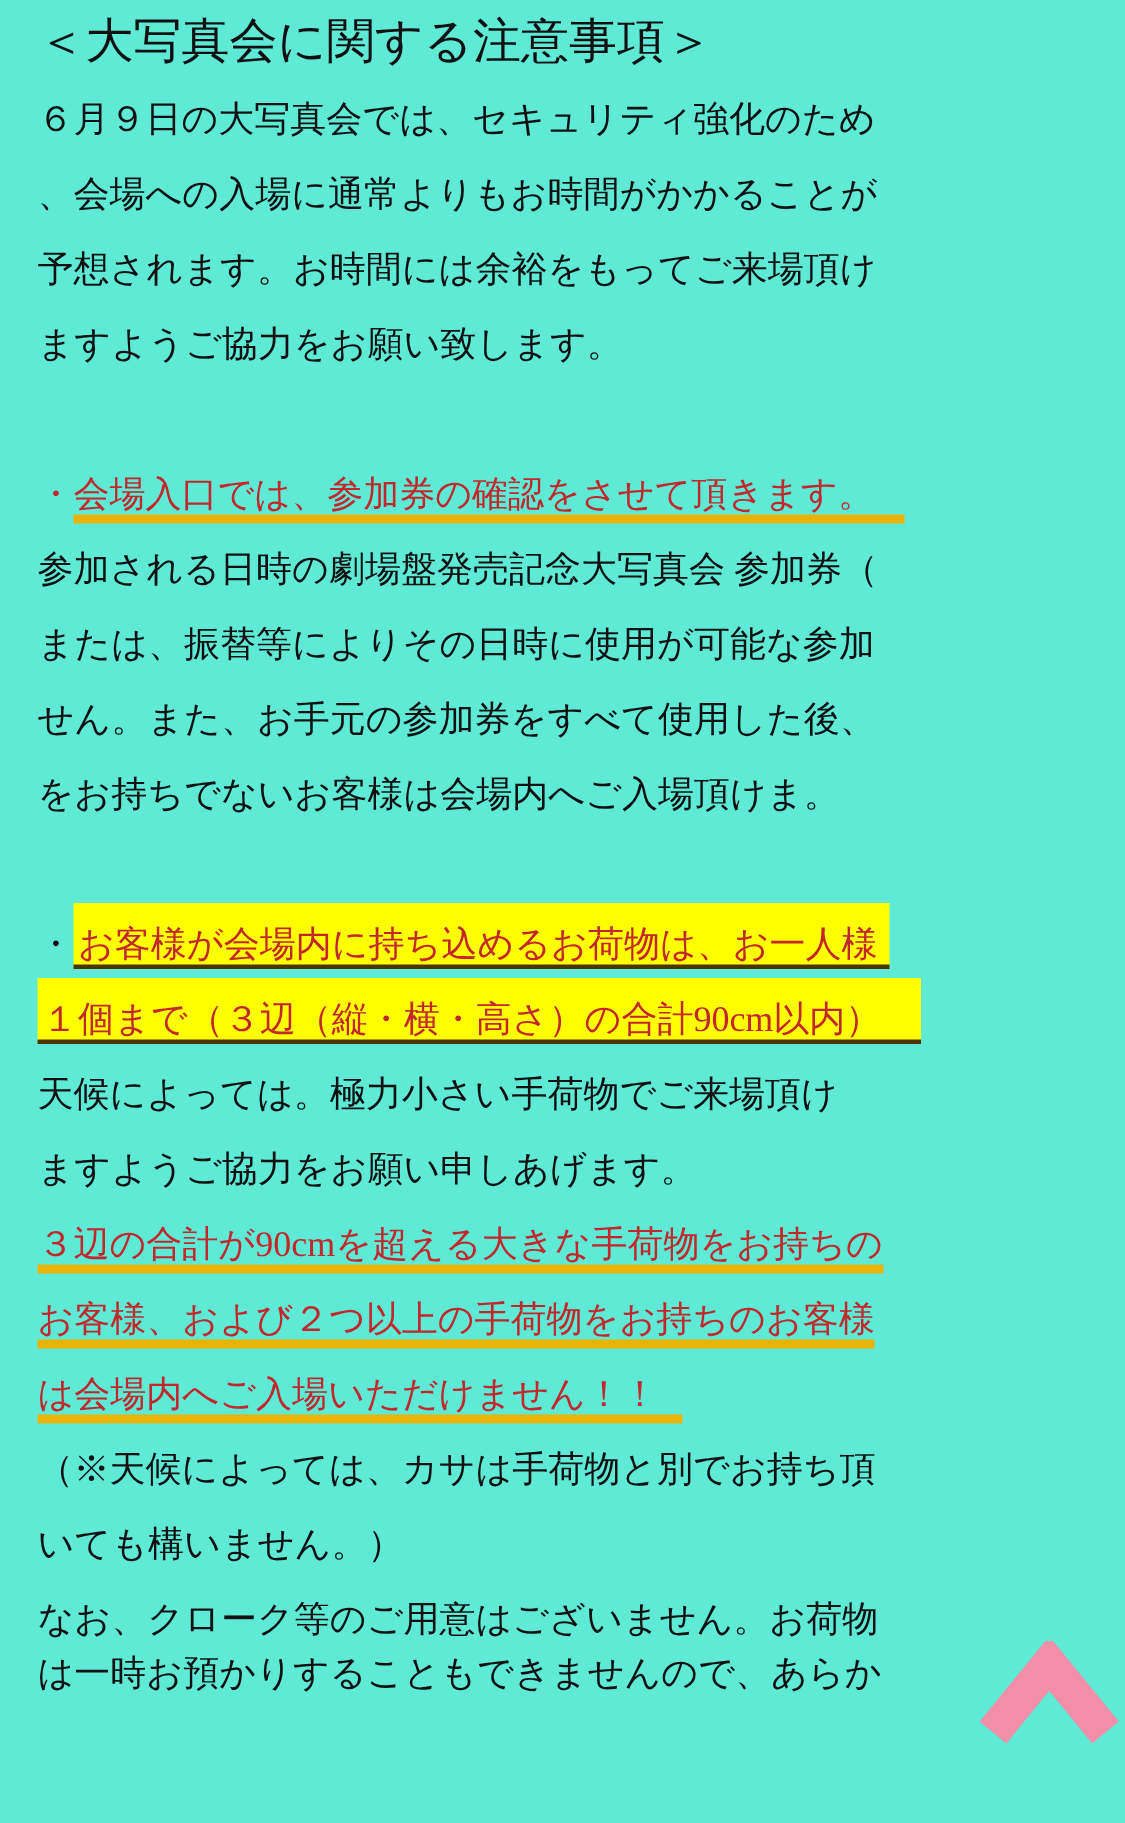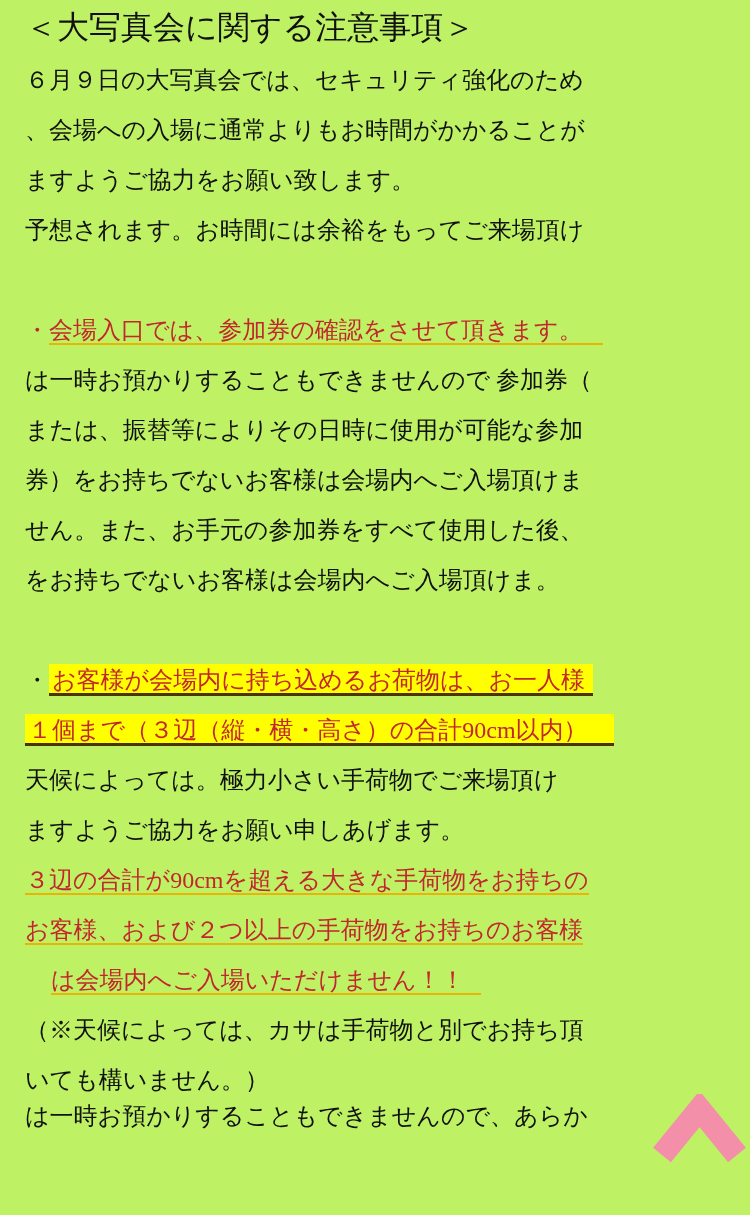--- a/index.html
+++ b/index.html
@@ -1,19 +1,19 @@
 <!DOCTYPE html>
 <html lang="ja"><head>
 <meta charset="utf-8">
 <style>
   html,body{margin:0;padding:0;background:#ffffff;}
   .page{
     position:relative;
     width:750px;height:1215px;
-    background:#bef264;
+    background:#5eead4;
     overflow:hidden;
     font-family:"Liberation Serif","DejaVu Serif",serif;
     color:#111111;
   }
   .content{padding:0 25px 0 25px;}
   .line{
     font-size:24px;
     line-height:50px;
     white-space:nowrap;
     letter-spacing:0;
@@ -21,35 +21,35 @@
   .title-line{
     font-size:32px;
     line-height:55px;
     white-space:nowrap;
   }
   .gap{height:50px;}
   
   .red-text{color:#c2272d;}
   .red-underline{
     color:#c2272d;
-    border-bottom:2px solid #eab308;
+    border-bottom:6px solid #eab308;
     padding-right:20px;
     text-align:right;
   }
   
   .hl{
     background:#ffff00;
     color:#c2272d;
     border-bottom:3px solid #4a3500;
-    padding:3px 8px 0 3px;
+    padding:15px 8px 0 3px;
   }
   .hl-extend{padding-right:26px;}
   
   .warn-line .red-underline{padding-right:0;}
-  .warn-line.last .red-underline{padding-right:16px;margin-left:26px;}
+  .warn-line.last .red-underline{padding-right:16px;}
   
   .partial{margin-top:-14px;}
   
   .scroll-top{
     position:absolute;
     left:651px;top:1094px;
     width:97px;height:70px;
     background:transparent;
     border:none;
     padding:0;margin:0;
@@ -61,49 +61,49 @@
 <body>
 
 <div class="page">
   <div class="content">
 
     <div class="title-line">＜大写真会に関する注意事項＞</div>
 
     <div>
       <div class="line">６月９日の大写真会では、セキュリティ強化のため</div>
       <div class="line">、会場への入場に通常よりもお時間がかかることが</div>
+      <div class="line">予想されます。お時間には余裕をもってご来場頂け</div>
       <div class="line">ますようご協力をお願い致します。</div>
-      <div class="line">予想されます。お時間には余裕をもってご来場頂け</div>
     </div>
 
     <div class="gap"></div>
 
     <div>
       <div class="line"><span class="red-text">・</span><span class="red-underline">会場入口では、参加券の確認をさせて頂きます。</span></div>
-      <div class="line">は一時お預かりすることもできませんので 参加券（</div>
+      <div class="line">参加される日時の劇場盤発売記念大写真会 参加券（</div>
       <div class="line">または、振替等によりその日時に使用が可能な参加</div>
-      <div class="line">券）をお持ちでないお客様は会場内へご入場頂けま</div>
       <div class="line">せん。また、お手元の参加券をすべて使用した後、</div>
       <div class="line">をお持ちでないお客様は会場内へご入場頂けま。</div>
     </div>
 
     <div class="gap"></div>
 
     <div>
       <div class="line"><span>・</span><span class="hl">お客様が会場内に持ち込めるお荷物は、お一人様</span></div>
       <div class="line"><span class="hl hl-extend">１個まで（３辺（縦・横・高さ）の合計90cm以内）</span></div>
       <div class="line">天候によっては。極力小さい手荷物でご来場頂け</div>
       <div class="line">ますようご協力をお願い申しあげます。</div>
 
       <div class="line warn-line"><span class="red-underline">３辺の合計が90cmを超える大きな手荷物をお持ちの</span></div>
       <div class="line warn-line"><span class="red-underline">お客様、および２つ以上の手荷物をお持ちのお客様</span></div>
       <div class="line warn-line last"><span class="red-underline">は会場内へご入場いただけません！！</span></div>
 
       <div class="line">（※天候によっては、カサは手荷物と別でお持ち頂</div>
       <div class="line">いても構いません。）</div>
+      <div class="line">なお、クローク等のご用意はございません。お荷物</div>
       <div class="line partial">は一時お預かりすることもできませんので、あらか</div>
     </div>
 
   </div>
 
   <button class="scroll-top">
     <span>
       <svg viewBox="0 0 97 70" xmlns="http://www.w3.org/2000/svg">
         <path d="M11 61 L48.5 15 L86 61" fill="none" stroke="#f48fa9" stroke-width="23" stroke-linejoin="miter" stroke-linecap="butt"></path>
       </svg>

